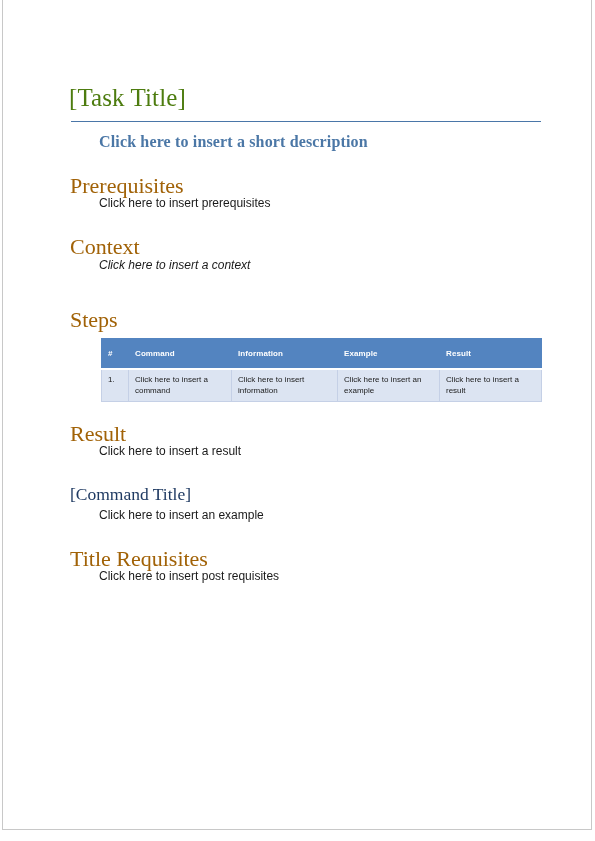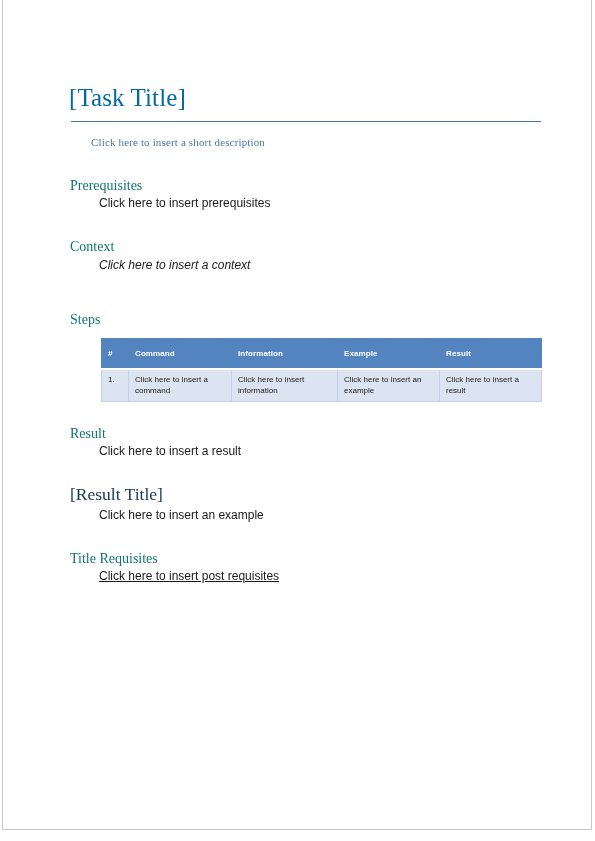--- a/index.html
+++ b/index.html
@@ -29,53 +29,53 @@
   }
 
   
   .doc-title {
     position: absolute;
     left: 66px;
     top: 84px;
     font-family: "Liberation Serif", serif;
     font-size: 25px;
     line-height: 28px;
-    color: #0369a1;
+    color: #4d7c0f;
     letter-spacing: 0.1px;
     white-space: nowrap;
   }
   .title-rule {
     position: absolute;
     left: 68px;
     top: 121px;
     width: 470px;
     height: 0;
     border-top: 1px solid #4a76a8;
   }
   .doc-subtitle {
     position: absolute;
-    left: 88px;
+    left: 96px;
     top: 135px;
     font-family: "Liberation Serif", serif;
-    font-weight: normal;
-    font-size: 11px;
+    font-weight: bold;
+    font-size: 16px;
     line-height: 14px;
     color: #4b77a6;
     letter-spacing: 0.15px;
     white-space: nowrap;
   }
 
   
   .heading {
     position: absolute;
     left: 67px;
     font-family: "Liberation Serif", serif;
-    font-size: 14px;
+    font-size: 22px;
     line-height: 19px;
-    color: #0f766e;
+    color: #a16207;
     white-space: nowrap;
   }
   .heading.navy {
     color: #1f3a62;
     font-size: 17.5px;
   }
 
   
   .body-text {
     position: absolute;
@@ -171,19 +171,19 @@
         <td>Click here to insert information</td>
         <td>Click here to insert an example</td>
         <td>Click here to insert a result</td>
       </tr>
     </tbody>
   </table>
 
   <div class="heading" style="top:424px;">Result</div>
   <div class="body-text" style="top:446px;">Click here to insert a result</div>
 
-  <div class="heading navy" style="top:485px;">[Result Title]</div>
+  <div class="heading navy" style="top:485px;">[Command Title]</div>
   <div class="body-text" style="top:510px;">Click here to insert an example</div>
 
   <div class="heading" style="top:549px;">Title Requisites</div>
-  <div class="body-text" style="top:571px;text-decoration:underline;">Click here to insert post requisites</div>
+  <div class="body-text" style="top:571px;">Click here to insert post requisites</div>
 
 </div>
 
 </body></html>

